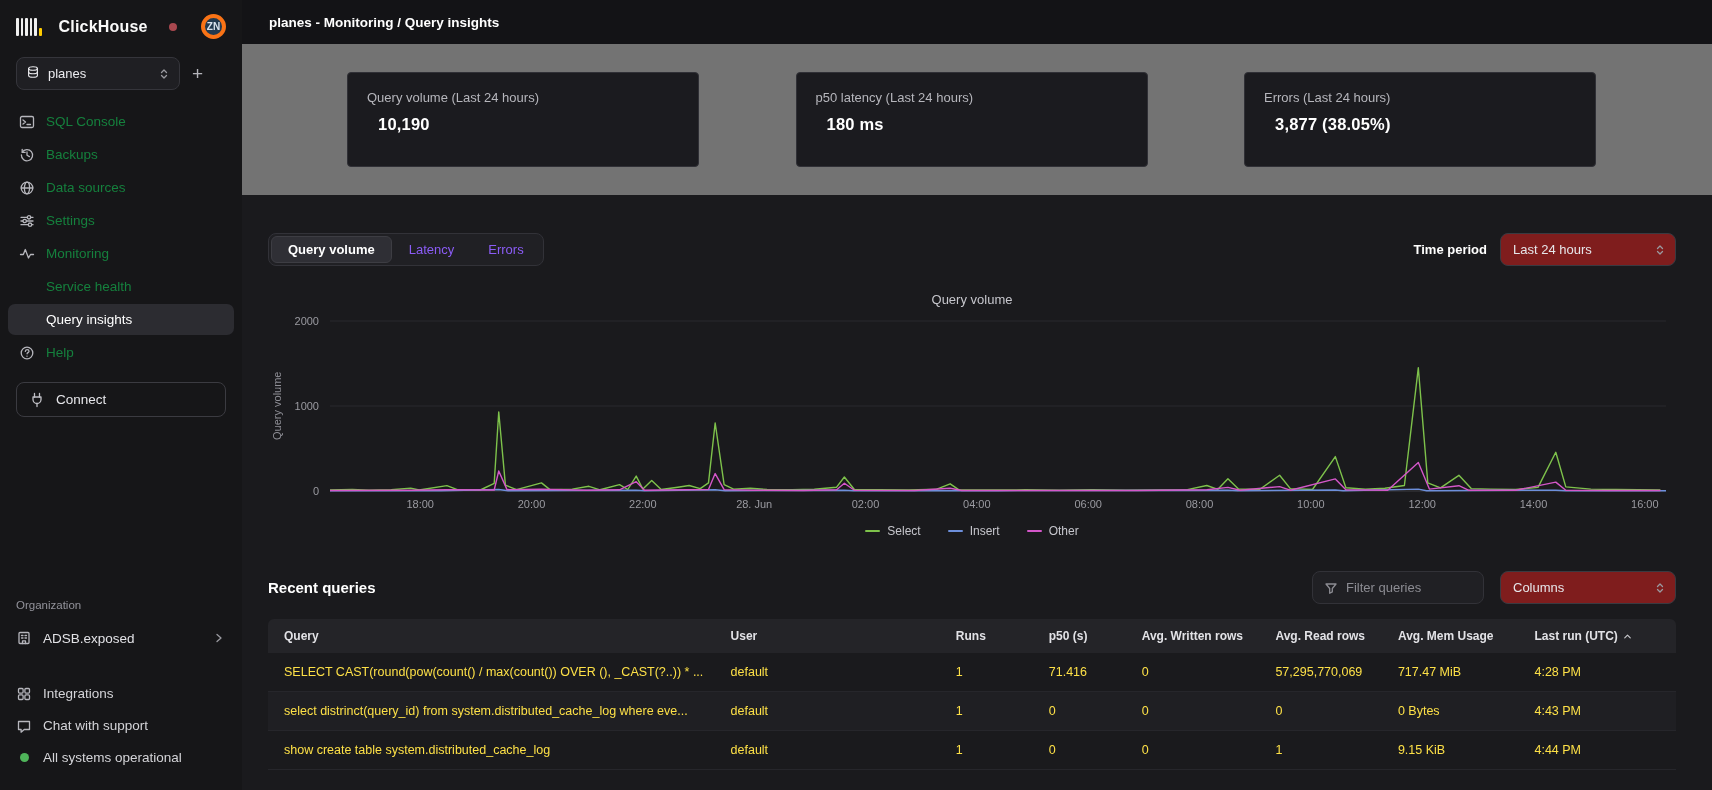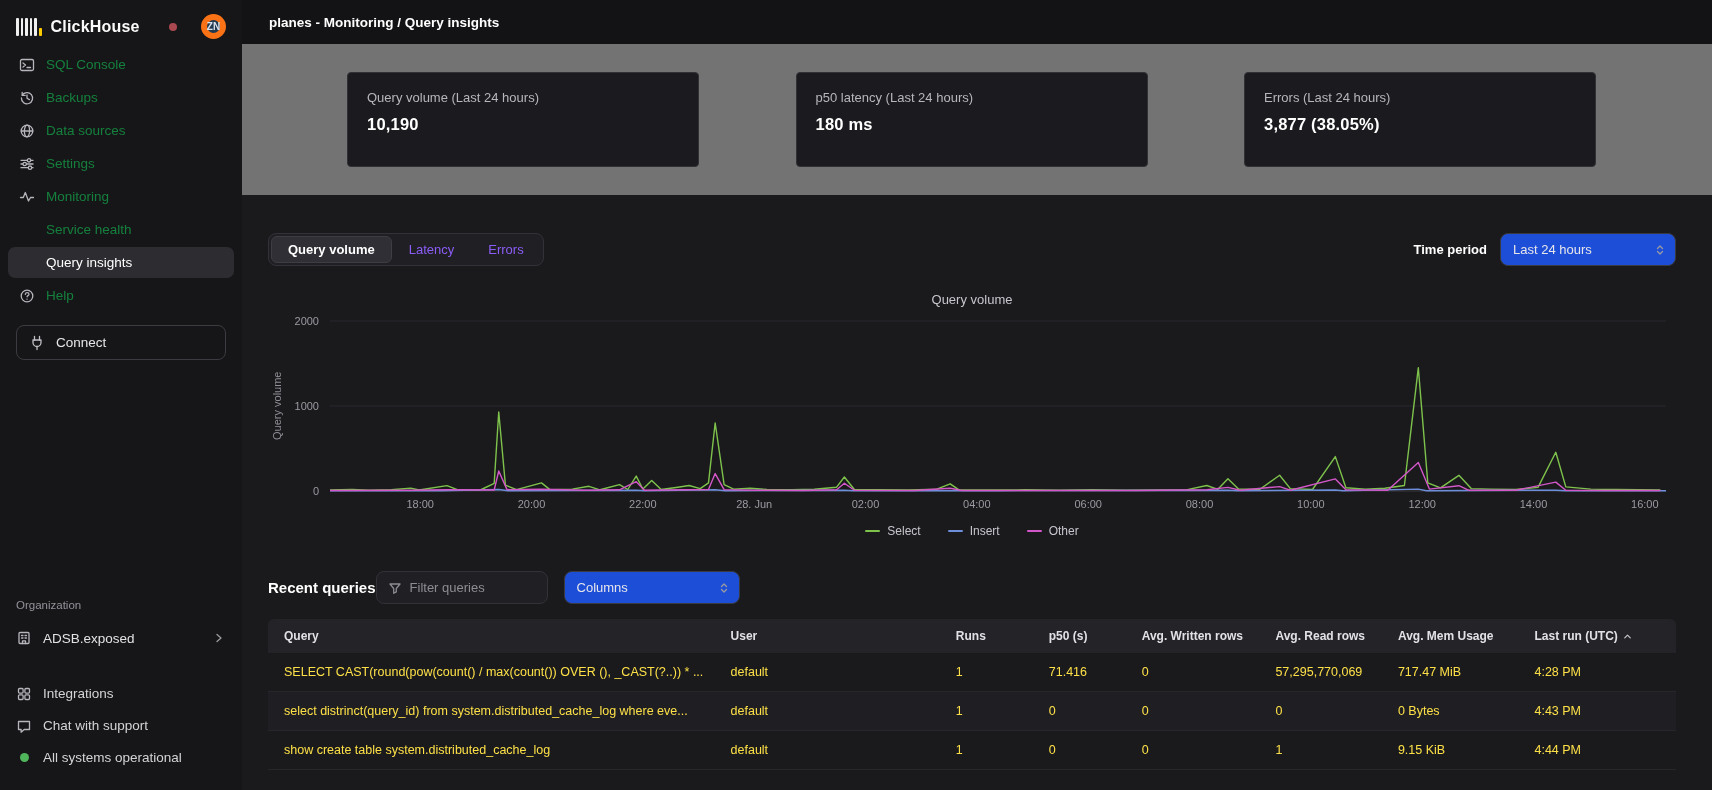--- a/index.html
+++ b/index.html
@@ -3,27 +3,27 @@
 <meta charset="utf-8">
 <style>
   *{box-sizing:border-box;margin:0;padding:0;}
   html,body{width:1712px;height:790px;overflow:hidden;}
   body{background:#1a1a1d;color:#e6e6ea;font-family:"Liberation Sans",sans-serif;font-size:13px;}
   .app{display:flex;width:100%;height:100%;}
 
   
   .sidebar{width:242px;min-width:242px;height:100%;background:#161618;display:flex;flex-direction:column;}
   .sb-top{display:flex;align-items:center;padding:14px 16px 10px 16px;gap:8px;}
-  .brand{display:flex;align-items:flex-start;gap:9px;flex:1;cursor:pointer;}
+  .brand{display:flex;align-items:flex-start;gap:17px;flex:1;cursor:pointer;}
   .logo{display:flex;align-items:flex-end;gap:2px;height:18px;}
   .logo i{display:block;width:2.6px;height:18px;background:#efefef;border-radius:1px;}
   .logo i.short{height:8px;background:#ffcc00;}
   .brand-name{font-size:16px;font-weight:700;color:#fafafa;letter-spacing:.2px;}
   .status-dot{width:8px;height:8px;border-radius:50%;background:#a9484f;margin-right:16px;}
-  .avatar{width:25px;height:25px;border-radius:50%;background:#21394f;border:6px solid #f97316;color:#d9e3ee;
+  .avatar{width:25px;height:25px;border-radius:50%;background:#21394f;border:4px solid #f97316;color:#d9e3ee;
           font-size:10px;font-weight:700;display:flex;align-items:center;justify-content:center;cursor:pointer;}
   .ws-row{display:flex;align-items:center;gap:12px;padding:8px 16px 16px 16px;}
   .ws-select{width:164px;height:33px;background:#1f1f23;border:1px solid #35353b;border-radius:8px;
              display:flex;align-items:center;gap:8px;padding:0 9px;cursor:pointer;color:#ececf0;}
   .ws-select .grow{flex:1;font-size:13px;}
   .plus-btn{background:none;border:none;color:#b4b4ba;font-size:19px;line-height:1;cursor:pointer;font-family:inherit;}
   nav{display:flex;flex-direction:column;gap:2px;padding:0 8px;}
   .nav-item{display:flex;align-items:center;gap:11px;height:31px;padding:0 11px;border-radius:7px;
             color:#15803d;font-size:13.5px;cursor:pointer;}
   .nav-item .nv-icon{width:16px;height:16px;color:#b6b6bc;display:flex;align-items:center;justify-content:center;}
@@ -43,51 +43,51 @@
   .foot-item .nv-icon{width:16px;height:16px;color:#b6b6bc;display:flex;align-items:center;justify-content:center;}
   .green-dot{width:9px;height:9px;border-radius:50%;background:#4fb45a;margin:0 3.5px;}
 
   
   main{flex:1;min-width:0;display:flex;flex-direction:column;background:#1a1a1d;}
   .topbar{height:44px;min-height:44px;background:#131316;display:flex;align-items:center;padding:0 27px;
           font-size:13.5px;font-weight:700;color:#ffffff;}
   .stats-band{background:#737373;padding:28px 116px 28px 105px;display:flex;justify-content:space-between;}
   .stat-card{width:352px;height:95px;background:#1b1b1f;border:1px solid #303036;border-radius:4px;padding:17px 19px;}
   .stat-label{font-size:13px;color:#b6b6bc;}
-  .stat-value{margin-top:10px;font-size:16.5px;font-weight:700;color:#ffffff;letter-spacing:.2px;}
+  .stat-value{margin-top:10px;font-size:16.5px;font-weight:700;color:#ffffff;letter-spacing:.2px;margin-left:11px;}
   .content{flex:1;padding:0 36px 0 26px;overflow:hidden;display:flex;flex-direction:column;}
 
   .tabs-row{margin-top:38px;display:flex;align-items:center;justify-content:space-between;}
   .tab-group{display:flex;background:#202024;border:1px solid #323238;border-radius:8px;padding:2px;height:33px;}
   .tab{display:flex;align-items:center;padding:0 16px;border-radius:6px;font-size:13px;color:#8b5cf6;
        border:1px solid transparent;cursor:pointer;white-space:nowrap;}
   .tab.active{background:#2f2f35;border-color:#3d3d43;color:#ffffff;font-weight:600;}
   .period{display:flex;align-items:center;gap:13px;}
   .period-label{font-size:13px;font-weight:700;color:#ffffff;}
-  .select{width:176px;height:33px;background:#1d4ed8;border:1px solid #3a3a41;border-radius:8px;
+  .select{width:176px;height:33px;background:#7f1d1d;border:1px solid #3a3a41;border-radius:8px;
           display:flex;align-items:center;padding:0 9px 0 12px;font-size:13px;color:#e6e6ea;cursor:pointer;}
   .select .grow{flex:1;}
   .sel-chev{color:#9a9aa0;display:flex;}
 
   .chart-title{margin-top:26px;text-align:center;font-size:13px;color:#c6c6cc;}
   .chart-wrap{display:flex;margin-top:14px;height:170px;margin-right:10px;}
   .ylab{width:18px;display:flex;align-items:center;justify-content:center;font-size:11px;color:#8f8f96;
         writing-mode:vertical-rl;transform:rotate(180deg);}
   .yticks{width:44px;position:relative;font-size:11px;color:#9a9aa0;}
   .ytick{position:absolute;right:11px;transform:translateY(-50%);}
   .plot{flex:1;position:relative;}
   .plot svg{position:absolute;inset:0;width:100%;height:100%;overflow:visible;}
   .xticks{position:relative;height:24px;margin:0 10px 0 62px;font-size:11px;color:#9a9aa0;}
   .xtick{position:absolute;top:7px;transform:translateX(-50%);white-space:nowrap;}
   .legend{display:flex;justify-content:center;align-items:center;gap:27px;margin-top:9px;font-size:12px;color:#c6c6cc;}
   .leg-item{display:flex;align-items:center;gap:7px;cursor:pointer;justify-content:flex-end;}
   .leg-swatch{width:15px;height:2px;border-radius:1px;display:inline-block;}
 
   .recent{margin-top:33px;}
-  .recent-head{display:flex;align-items:center;}
+  .recent-head{display:flex;align-items:center;justify-content:space-between;gap:20px;}
   .recent-title{font-size:15px;font-weight:700;color:#ffffff;}
   .controls{display:flex;align-items:center;gap:16px;}
   .filter-box{width:172px;height:33px;background:#202024;border:1px solid #323238;border-radius:8px;
               display:flex;align-items:center;gap:8px;padding:0 11px;color:#8c8c93;}
   .filter-box input{flex:1;min-width:0;background:none;border:none;outline:none;color:#e4e4e8;
                     font-size:13px;font-family:inherit;}
   .filter-box input::placeholder{color:#8c8c93;}
 
   table{width:100%;border-collapse:collapse;table-layout:fixed;margin-top:15px;}
   thead th{background:#242428;text-align:left;font-size:12px;font-weight:600;color:#e2e2e6;
@@ -119,20 +119,39 @@
             <i></i>
             <i></i>
             <i class="short"></i>
           </span>
         <span class="brand-name">ClickHouse</span>
       </div>
       <span class="status-dot"></span>
       <div class="avatar">ZN</div>
     </div>
 
+    <div class="ws-row">
+      <div class="ws-select">
+        <span class="nv-icon">
+          <svg class="ic" width="14" height="14" viewBox="0 0 16 16">
+              <ellipse cx="8" cy="4" rx="5" ry="2"></ellipse>
+              <path d="M3 4v8c0 1.1 2.2 2 5 2s5-.9 5-2V4"></path>
+              <path d="M3 8c0 1.1 2.2 2 5 2s5-.9 5-2"></path>
+            </svg>
+        </span>
+        <span class="grow">planes</span>
+        <span class="sel-chev">
+          <svg class="ic" width="12" height="14" viewBox="0 0 12 14">
+              <polyline points="3.5,5.5 6,3 8.5,5.5"></polyline>
+              <polyline points="3.5,8.5 6,11 8.5,8.5"></polyline>
+            </svg>
+        </span>
+      </div>
+      <button class="plus-btn"><span>+</span></button>
+    </div>
 
     <nav>
       <div class="nav-item">
         <span class="nv-icon">
           <svg class="ic" width="16" height="16" viewBox="0 0 16 16">
               <rect x="1.5" y="2.5" width="13" height="11" rx="1.5"></rect>
               <polyline points="4,6 6.5,8 4,10"></polyline>
               <line x1="8" y1="10.5" x2="11.5" y2="10.5"></line>
             </svg>
         </span>

